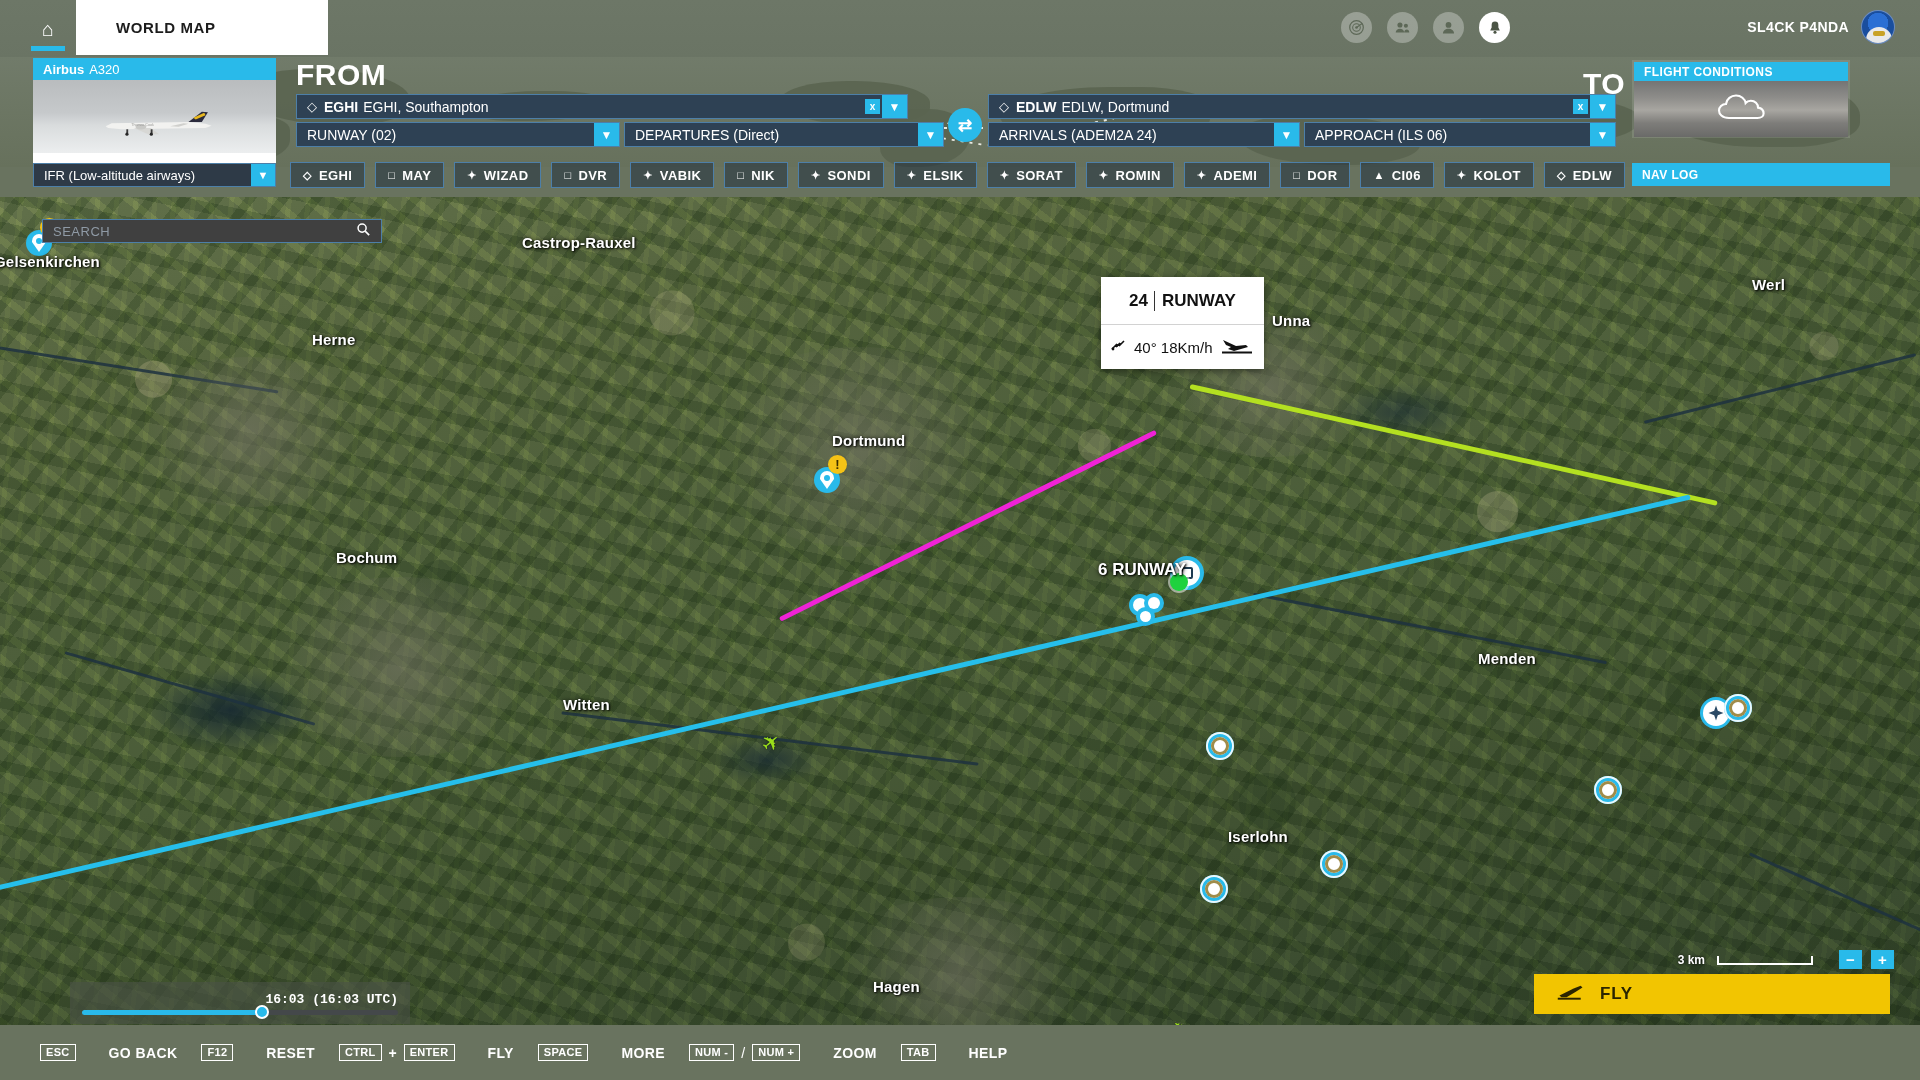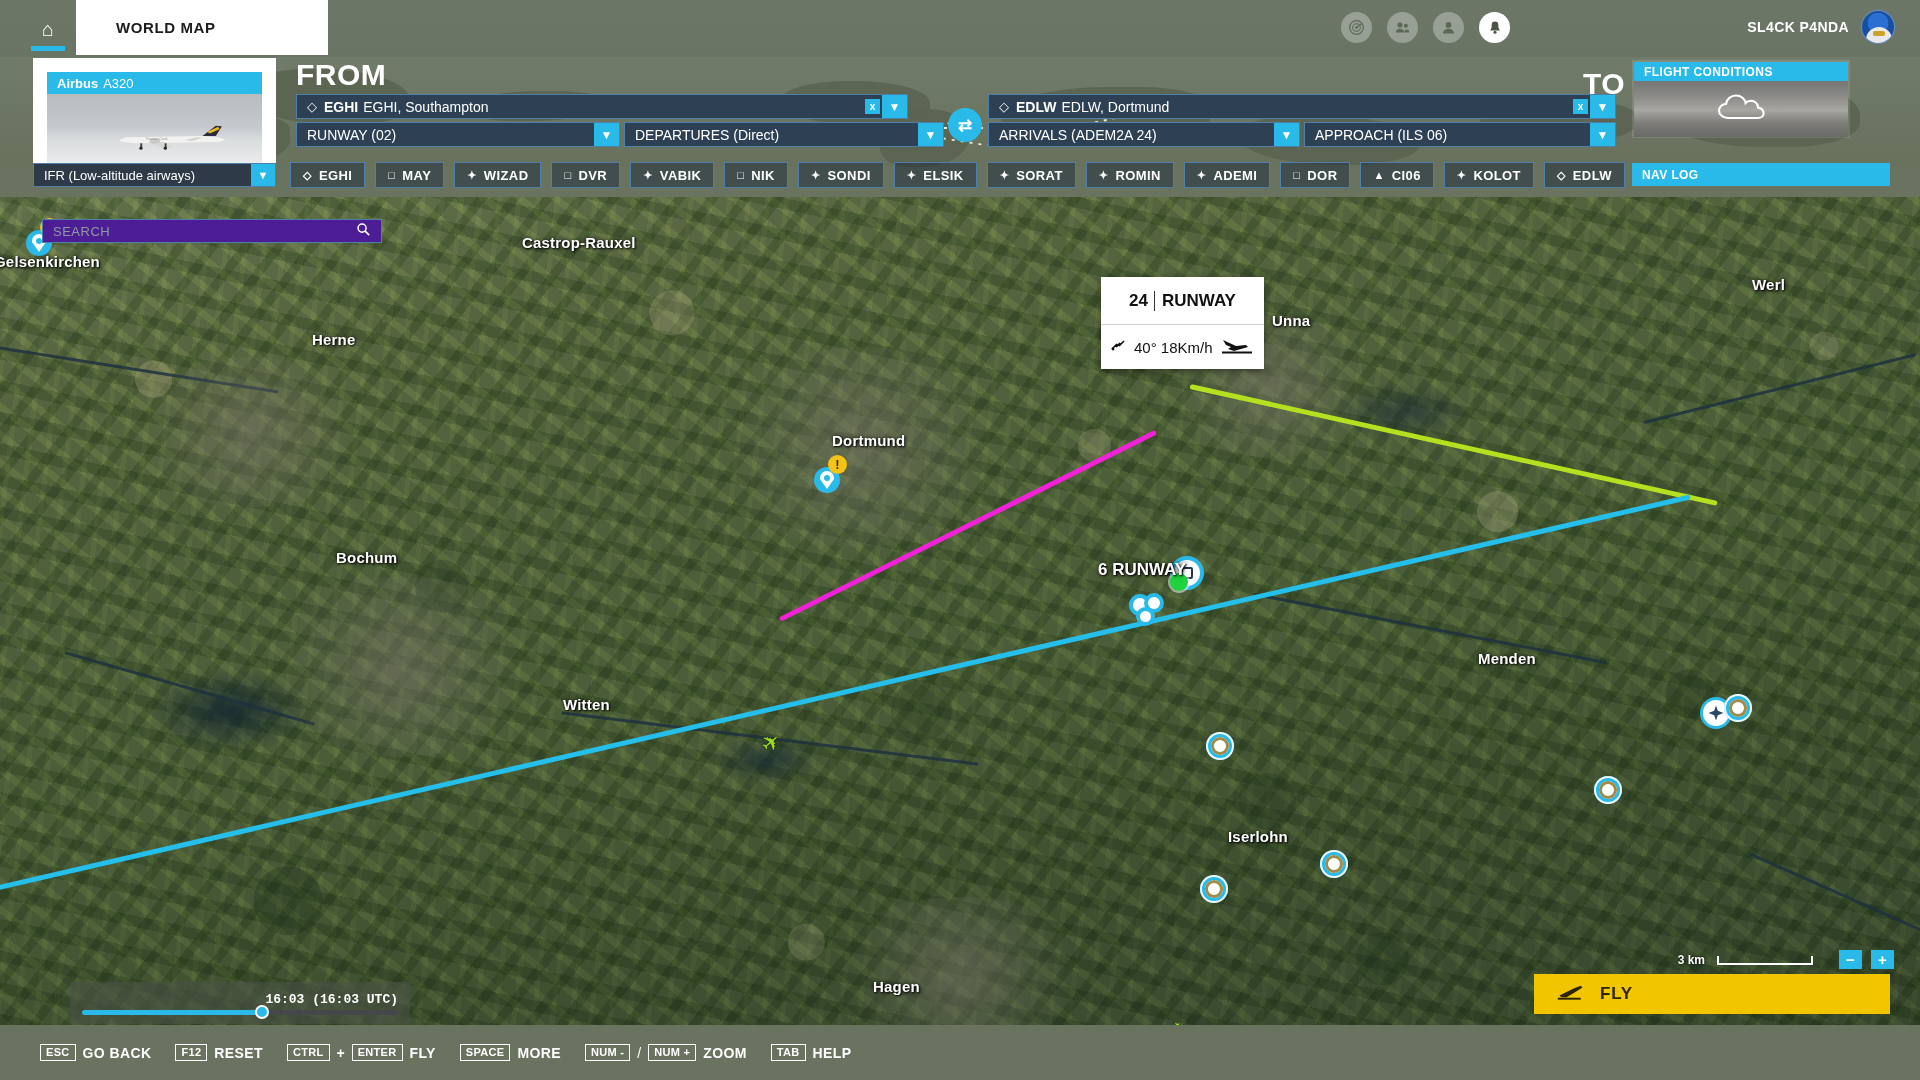--- a/index.html
+++ b/index.html
@@ -201,21 +201,21 @@
     background:#e9e9ea; border-radius: 13px 13px 0 0;
   }
   .user-av::before {
     content:''; position:absolute; left:11px; top:20px; width:12px; height:5px; z-index:2;
     background:#c9a227; border-radius:2px;
   }
 
   
   .ac-card {
     position: absolute; left: 33px; top: 58px; width: 243px; height: 112px;
-    background: #ffffff; padding: 14px;
+    background: #ffffff; padding: 0;
   }
   .ac-head {
     height: 22px; background: #29baea; color: #ffffff; display: flex; align-items: center;
     padding-left: 10px; font-size: 13px; gap: 5px;
   }
   .ac-head b { font-weight: bold; }
   .ac-head span { font-weight: normal; }
   .ac-img {
     height: 73px; position: relative; overflow: hidden;
     background: linear-gradient(180deg, #b9bcbe 0%, #c6c9cb 45%, #d9dcdd 62%, #eceeef 100%);
@@ -278,21 +278,21 @@
   .wp {
     height: 26px; border: 1px solid #4d7fa8; background: rgba(32,48,62,.55);
     color: #ffffff; font-size: 13px; font-weight: bold; letter-spacing: .4px;
     display: flex; align-items: center; gap: 7px; padding: 0 12px; white-space: nowrap;
   }
   .wp .g { font-size: 11px; }
 
   
   .searchbox {
     position: absolute; left: 42px; top: 219px; width: 340px; height: 24px;
-    background: #4c1d95; border: 1px solid #4d7fa8; display: flex; align-items: center;
+    background: #404040; border: 1px solid #4d7fa8; display: flex; align-items: center;
     padding: 0 10px; color: #8f9aa5; font-size: 13px; letter-spacing: .5px;
   }
   .searchbox .mag { margin-left: auto; color: #ffffff; font-size: 14px; }
 
   
   .timebar {
     position: absolute; left: 70px; top: 982px; width: 340px; height: 42px;
     background: rgba(75,83,70,.62); display: flex; flex-direction: column; justify-content: center;
     padding: 0 12px;
   }
@@ -327,21 +327,21 @@
   
   .botbar {
     position: absolute; left: 0; top: 1025px; width: 1920px; height: 55px;
     background: #69735f; display: flex; align-items: center; padding-left: 40px; gap: 24px;
   }
   .hint { display: flex; align-items: center; gap: 7px; }
   .key {
     border: 1.5px solid #ffffff; color: #ffffff; font-size: 11px; font-weight: bold;
     padding: 1px 5px; line-height: 13px; letter-spacing: .3px;
   }
-  .hint .t { color: #ffffff; font-size: 14px; font-weight: bold; letter-spacing: .4px; }
+  .hint .t { color: #ffffff; font-size: 14px; font-weight: bold; letter-spacing: .4px; margin-left: 26px; }
   .plus { color: #ffffff; font-size: 14px; font-weight: bold; }
   .slash { color: #ffffff; font-size: 14px; }
 </style>
 </head>
 <body>
 
 <div id="root">
 
   <div class="map-layer">
     <div class="map-noise"></div>

